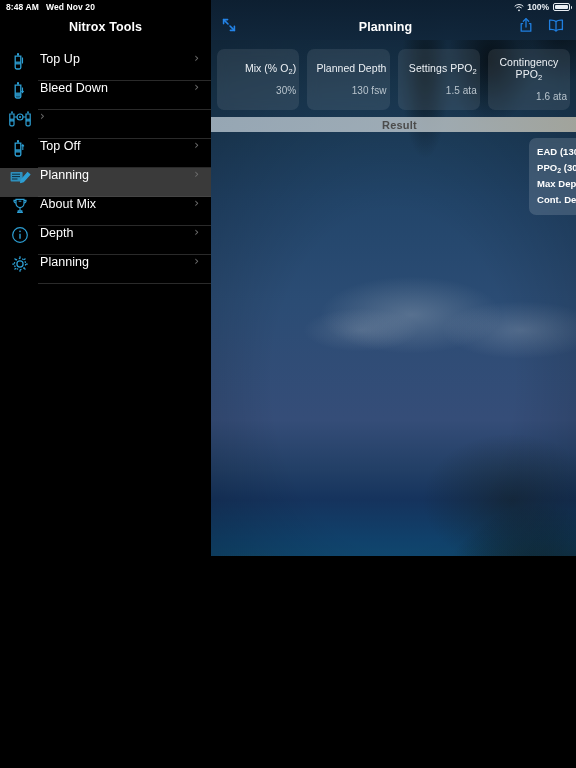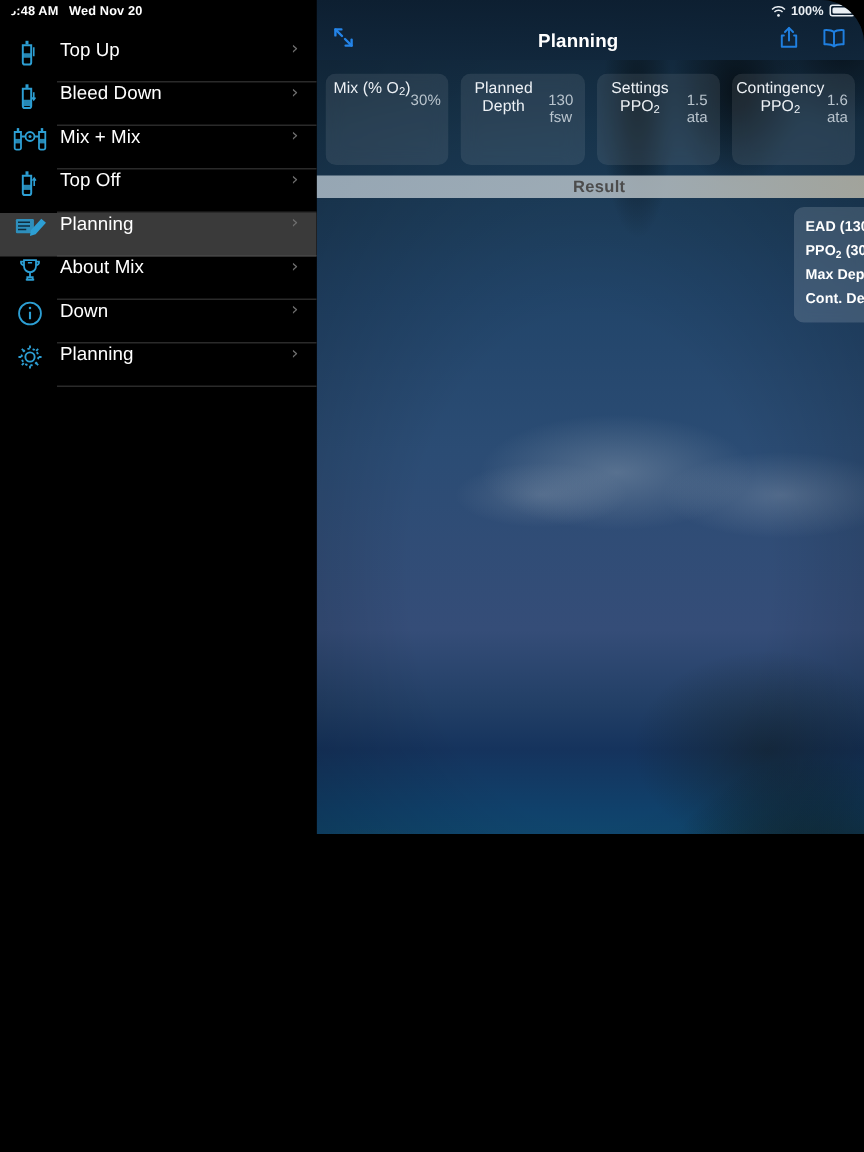--- a/index.html
+++ b/index.html
@@ -13,21 +13,20 @@
     overflow: hidden;
     font-family: "Liberation Sans", sans-serif;
     -webkit-font-smoothing: antialiased;
   }
   .app {
     position: relative;
     width: 576px;
     height: 768px;
     display: flex;
     overflow: hidden;
-    border-radius: 29px;
   }
 
   
   .sidebar {
     position: relative;
     width: 211px;
     height: 768px;
     background: #000000;
     flex: 0 0 211px;
     z-index: 5;
@@ -222,21 +221,22 @@
     box-sizing: border-box;
     z-index: 2;
   }
   .card {
     flex: 1 1 0;
     height: 61px;
     border-radius: 7px;
     background: rgba(255,255,255,0.085);
     backdrop-filter: blur(6px);
     display: flex;
-    align-items: flex-start;
+    flex-direction: column;
+    align-items: flex-end;
     justify-content: center;
     box-sizing: border-box;
     padding: 4px 3px;
   }
   .card-title {
     color: #edf1f5;
     font-size: 10.5px;
     text-align: center;
     line-height: 12px;
     letter-spacing: 0.05px;
@@ -338,20 +338,21 @@
 
 <div class="app">
 
   <div class="sidebar">
 
     <div class="statusbar">
       <span>8:48 AM</span>
       <span>Wed Nov 20</span>
     </div>
 
+    <div class="sidebar-title">Nitrox Tools</div>
 
     <div class="menu">
 
       <div class="menu-item">
         <span class="menu-icon">
           <svg width="16" height="18" viewBox="0 0 16 18" fill="none" stroke="currentColor" stroke-width="1.3">
             <rect x="5" y="1.2" width="2" height="2.4" fill="currentColor" stroke="none"></rect>
             <path d="M3.2 4.2h5.6v11.4a1.4 1.4 0 0 1-1.4 1.4H4.6a1.4 1.4 0 0 1-1.4-1.4z"></path>
             <rect x="3.2" y="9.5" width="5.6" height="3" fill="currentColor" stroke="none" opacity="0.85"></rect>
             <path d="M10.5 5.5v6" stroke-width="1.1"></path>
@@ -384,21 +385,20 @@
             <path d="M1.8 4h4.2v10.6a1.2 1.2 0 0 1-1.2 1.2H3a1.2 1.2 0 0 1-1.2-1.2z"></path>
             <rect x="1.8" y="8.6" width="4.2" height="3" fill="currentColor" stroke="none" opacity="0.85"></rect>
             <rect x="19.2" y="1.4" width="1.6" height="2" fill="currentColor" stroke="none"></rect>
             <path d="M18 4h4.2v10.6a1.2 1.2 0 0 1-1.2 1.2h-1.8a1.2 1.2 0 0 1-1.2-1.2z"></path>
             <rect x="18" y="8.6" width="4.2" height="3" fill="currentColor" stroke="none" opacity="0.85"></rect>
             <circle cx="12" cy="7" r="3"></circle>
             <circle cx="12" cy="7" r="1" fill="currentColor" stroke="none"></circle>
             <path d="M9 7H6.2M15 7h2.8"></path>
           </svg>
         </span>
-        <span class="menu-label">Mix + Mix</span>
         <span class="menu-chevron">›</span>
         <span class="menu-sep"></span>
       </div>
 
       <div class="menu-item">
         <span class="menu-icon">
           <svg width="16" height="18" viewBox="0 0 16 18" fill="none" stroke="currentColor" stroke-width="1.3">
             <rect x="5" y="1.2" width="2" height="2.4" fill="currentColor" stroke="none"></rect>
             <path d="M3.2 4.2h5.6v11.4a1.4 1.4 0 0 1-1.4 1.4H4.6a1.4 1.4 0 0 1-1.4-1.4z"></path>
             <rect x="3.2" y="10.2" width="5.6" height="3.4" fill="currentColor" stroke="none" opacity="0.85"></rect>
@@ -442,21 +442,21 @@
       </div>
 
       <div class="menu-item">
         <span class="menu-icon">
           <svg width="18" height="18" viewBox="0 0 18 18" fill="none" stroke="currentColor" stroke-width="1.2">
             <circle cx="9" cy="9" r="7.3"></circle>
             <circle cx="9" cy="5.3" r="0.85" fill="currentColor" stroke="none"></circle>
             <path d="M9 7.8v5" stroke-width="1.4"></path>
           </svg>
         </span>
-        <span class="menu-label">Down</span>
+        <span class="menu-label">Depth</span>
         <span class="menu-chevron">›</span>
         <span class="menu-sep"></span>
       </div>
 
       <div class="menu-item">
         <span class="menu-icon">
           <svg width="18" height="18" viewBox="0 0 18 18" fill="none" stroke="currentColor" stroke-width="1.25">
             <circle cx="9" cy="9" r="3.1"></circle>
             <path d="M9 1.3v1.9M9 14.8v1.9M16.7 9h-1.9M3.2 9H1.3M14.45 3.55l-1.35 1.35M4.9 13.1l-1.35 1.35M14.45 14.45L13.1 13.1M4.9 4.9L3.55 3.55"></path>
             <circle cx="9" cy="9" r="5.6" stroke-dasharray="1.6 1.9"></circle>

